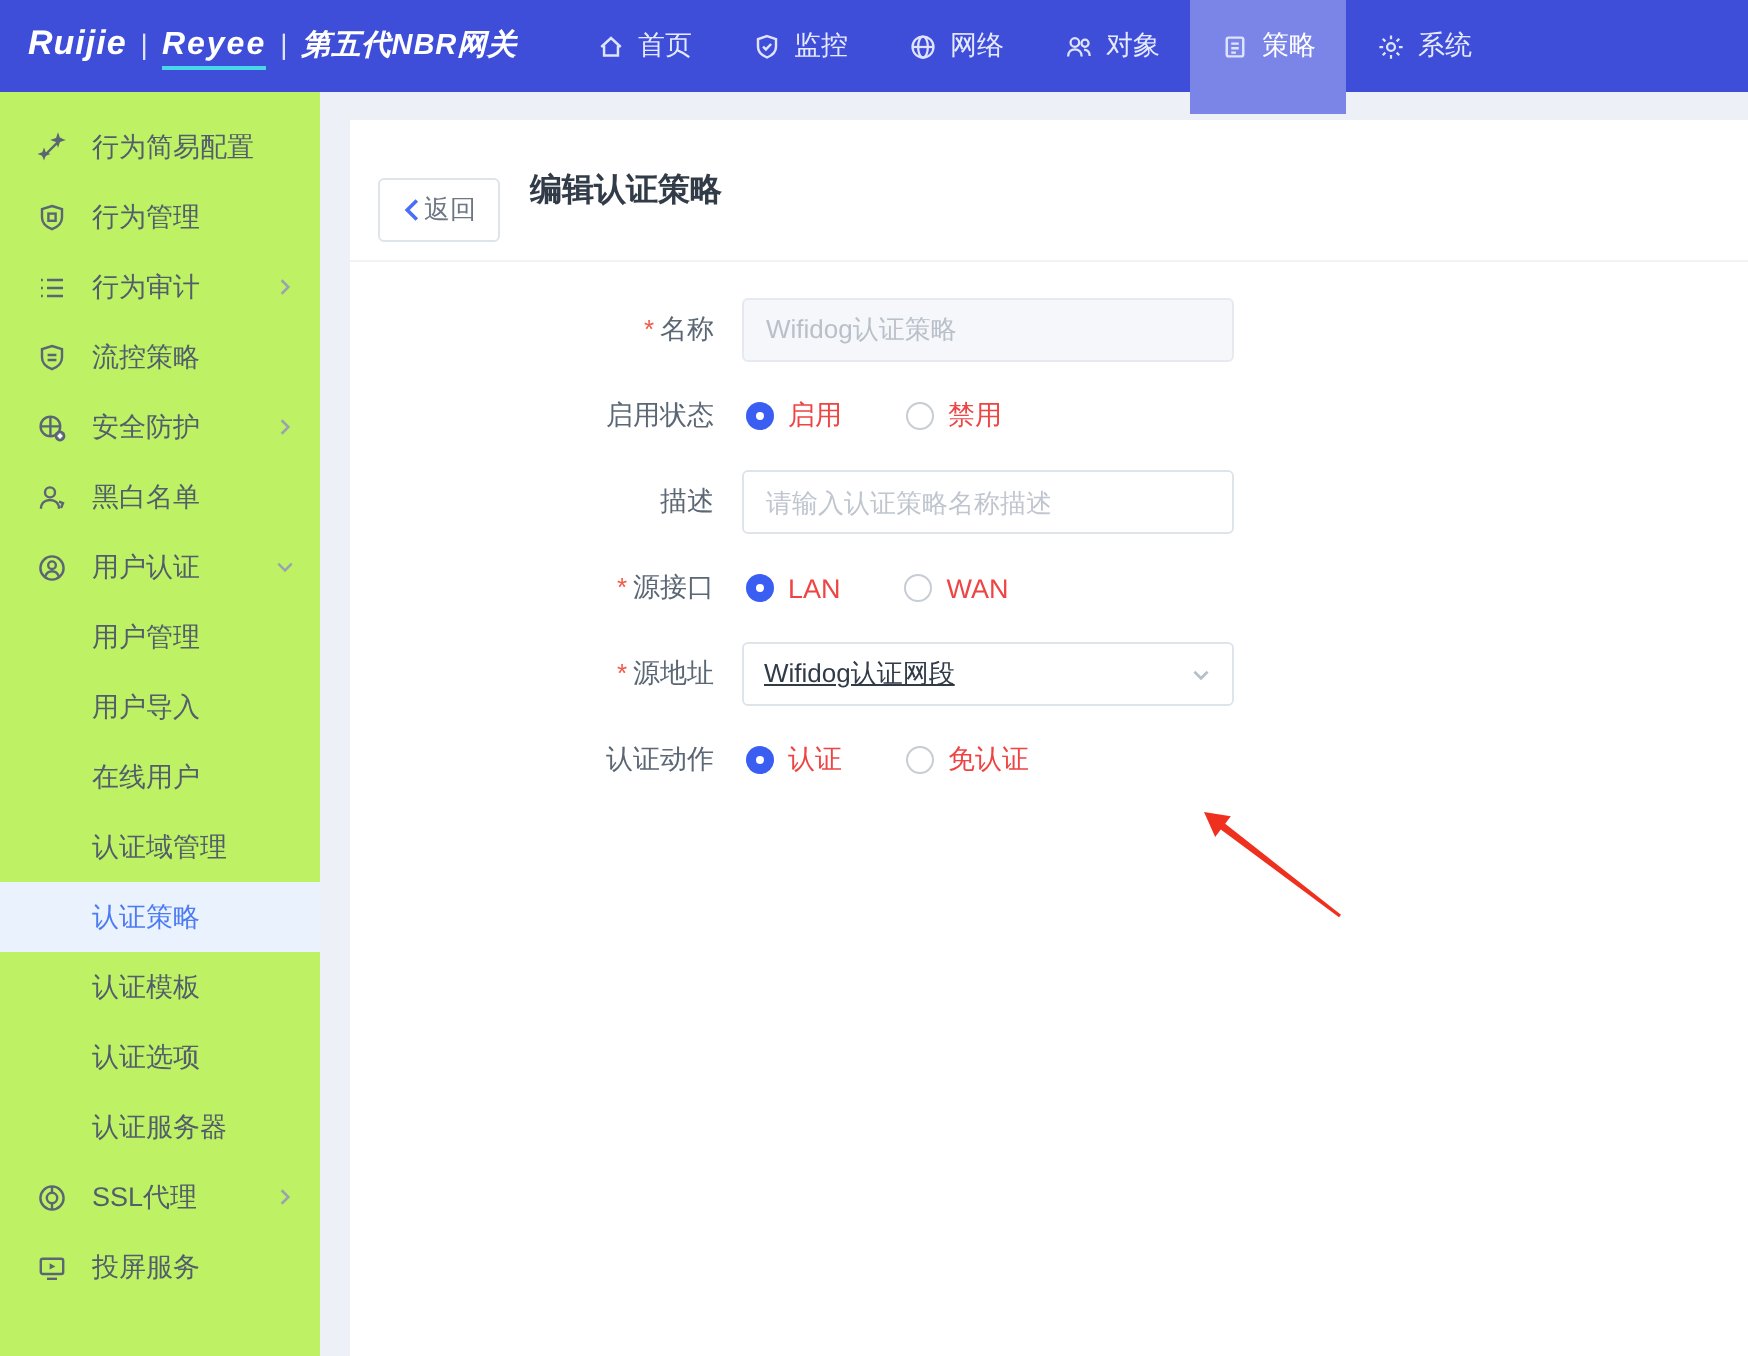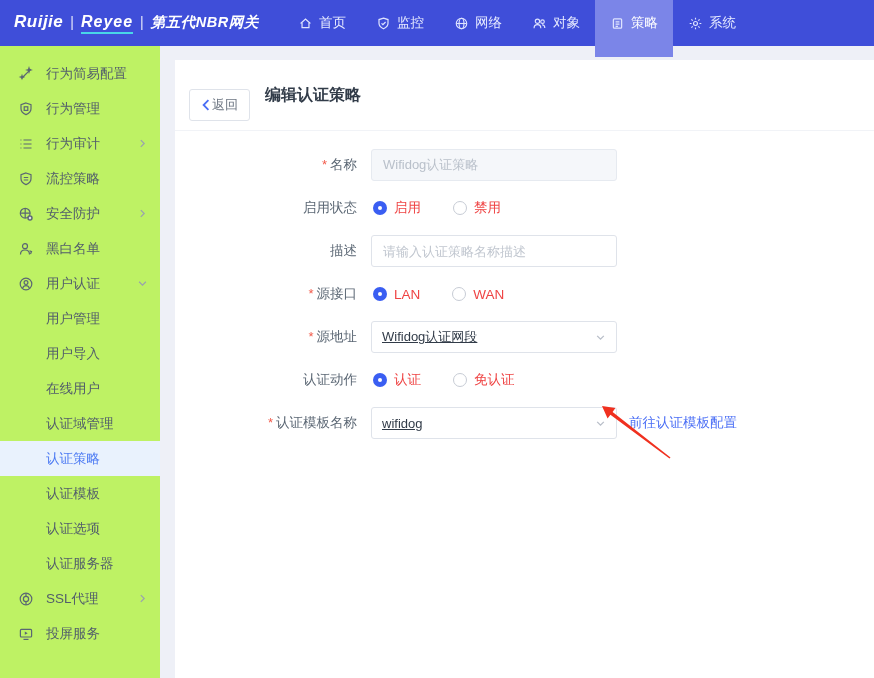--- a/index.html
+++ b/index.html
@@ -377,33 +377,19 @@
           <span class="radio checked"></span>
           <span>认证</span>
         </label>
         <label class="radio-option">
           <span class="radio unchecked"></span>
           <span>免认证</span>
         </label>
       </div>
     </div>
 
-    <div class="form-row">
-      <div class="form-label"><span class="star">*</span><span>认证模板名称</span></div>
-      <div class="control">
-        <div class="select">
-          <span>wifidog</span>
-          <span style="display:flex">
-              <svg width="11" height="11" viewBox="0 0 10 10" fill="none" stroke="#b9bfc9" stroke-width="1.2">
-                <path d="M2 3.5l3 3 3-3"></path>
-              </svg>
-            </span>
-        </div>
-      </div>
-      <a class="inline-link">前往认证模板配置</a>
-    </div>
 
   </div>
 </main>
 
 <svg class="annotation" viewBox="0 0 874 678">
   <path d="M670.5,457.4 L612.6,411.9 L615.4,408.1 L602,406 L607.6,418.5 L610.4,414.7 L669.5,458.6 Z" fill="#f0301f"></path>
 </svg>
 
 </body></html>

